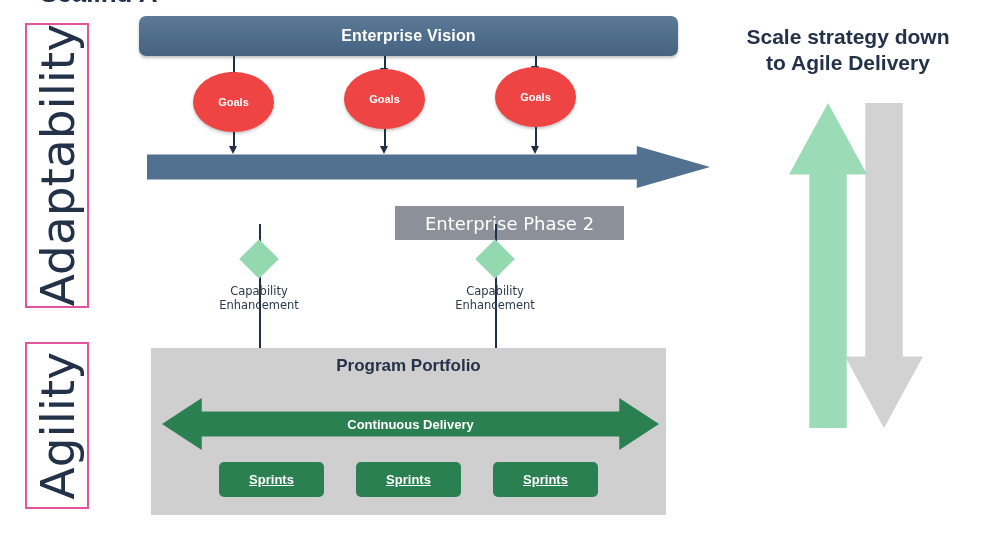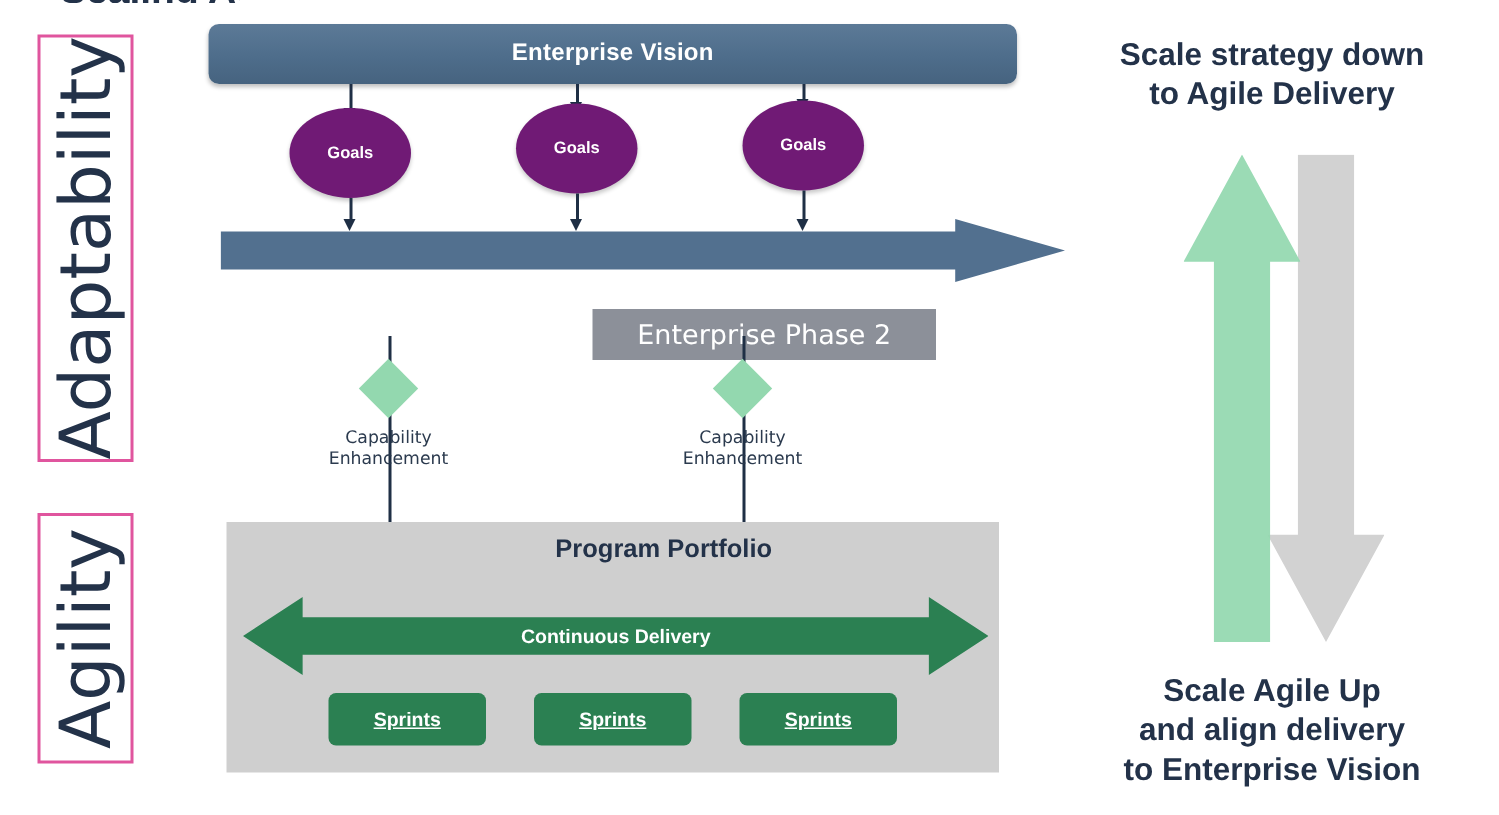--- a/index.html
+++ b/index.html
@@ -49,21 +49,21 @@
     font-weight: bold;
     display: flex;
     align-items: center;
     justify-content: center;
     box-shadow: 0 2px 3px rgba(0,0,0,0.25);
     letter-spacing: 0.2px;
   }
 
   
   .goal-ellipse {
-    background: #701a75;
+    background: #ef4444;
     border-radius: 50%;
     color: #ffffff;
     font-size: 11px;
     font-weight: bold;
     display: flex;
     align-items: center;
     justify-content: center;
     box-shadow: 0 2px 3px rgba(0,0,0,0.22);
   }
 
@@ -260,21 +260,21 @@
   <div class="abs diamond" style="left:245px; top:245px; width:28px; height:28px;"></div>
   <div class="abs diamond" style="left:481px; top:245px; width:28px; height:28px;"></div>
 
   <div class="abs cap-label" style="left:199px; top:284px; width:120px;">Capability
 Enhancement</div>
   <div class="abs cap-label" style="left:435px; top:284px; width:120px;">Capability
 Enhancement</div>
 
   <div class="abs portfolio-panel" style="left:151px; top:348px; width:515px; height:167px;"></div>
 
-  <div class="abs portfolio-title" style="left:151px; top:356px; width:515px;padding-left:34px;">Program Portfolio</div>
+  <div class="abs portfolio-title" style="left:151px; top:356px; width:515px;">Program Portfolio</div>
 
   <div class="abs" style="left:162px; top:398px; width:497px; height:52px;">
     <div class="cd-arrow" style="width:100%; height:100%;"></div>
     <div class="cd-label">Continuous Delivery</div>
   </div>
 
   <div class="abs sprint-pill" style="left:219px; top:462px; width:105px; height:35px;">
     <span>Sprints</span>
   </div>
   <div class="abs sprint-pill" style="left:356px; top:462px; width:105px; height:35px;">
@@ -284,17 +284,14 @@
     <span>Sprints</span>
   </div>
 
   <div class="abs scale-text" style="left:700px; top:24px; width:296px;">Scale strategy down
 to Agile Delivery</div>
 
   <div class="abs arrow-down" style="left:845px; top:103px; width:78px; height:325px;"></div>
 
   <div class="abs arrow-up" style="left:789px; top:103px; width:78px; height:325px; opacity:0.92;"></div>
 
-  <div class="abs scale-text" style="left:700px; top:448px; width:296px;">Scale Agile Up
-and align delivery
-to Enterprise Vision</div>
 
 </div>
 
 </body></html>

